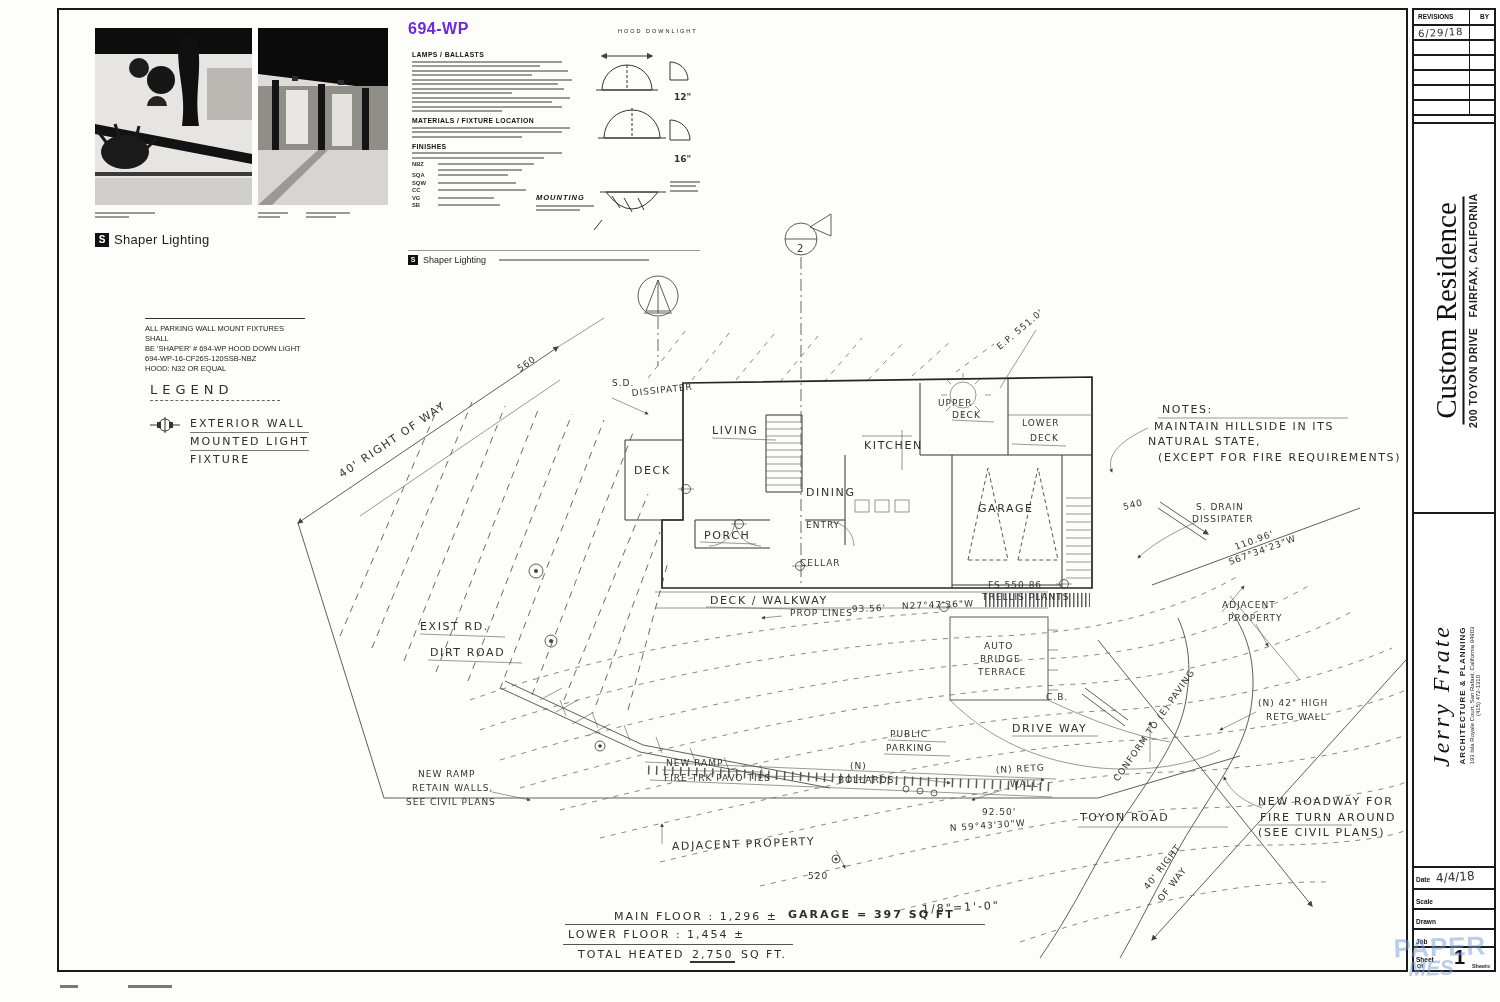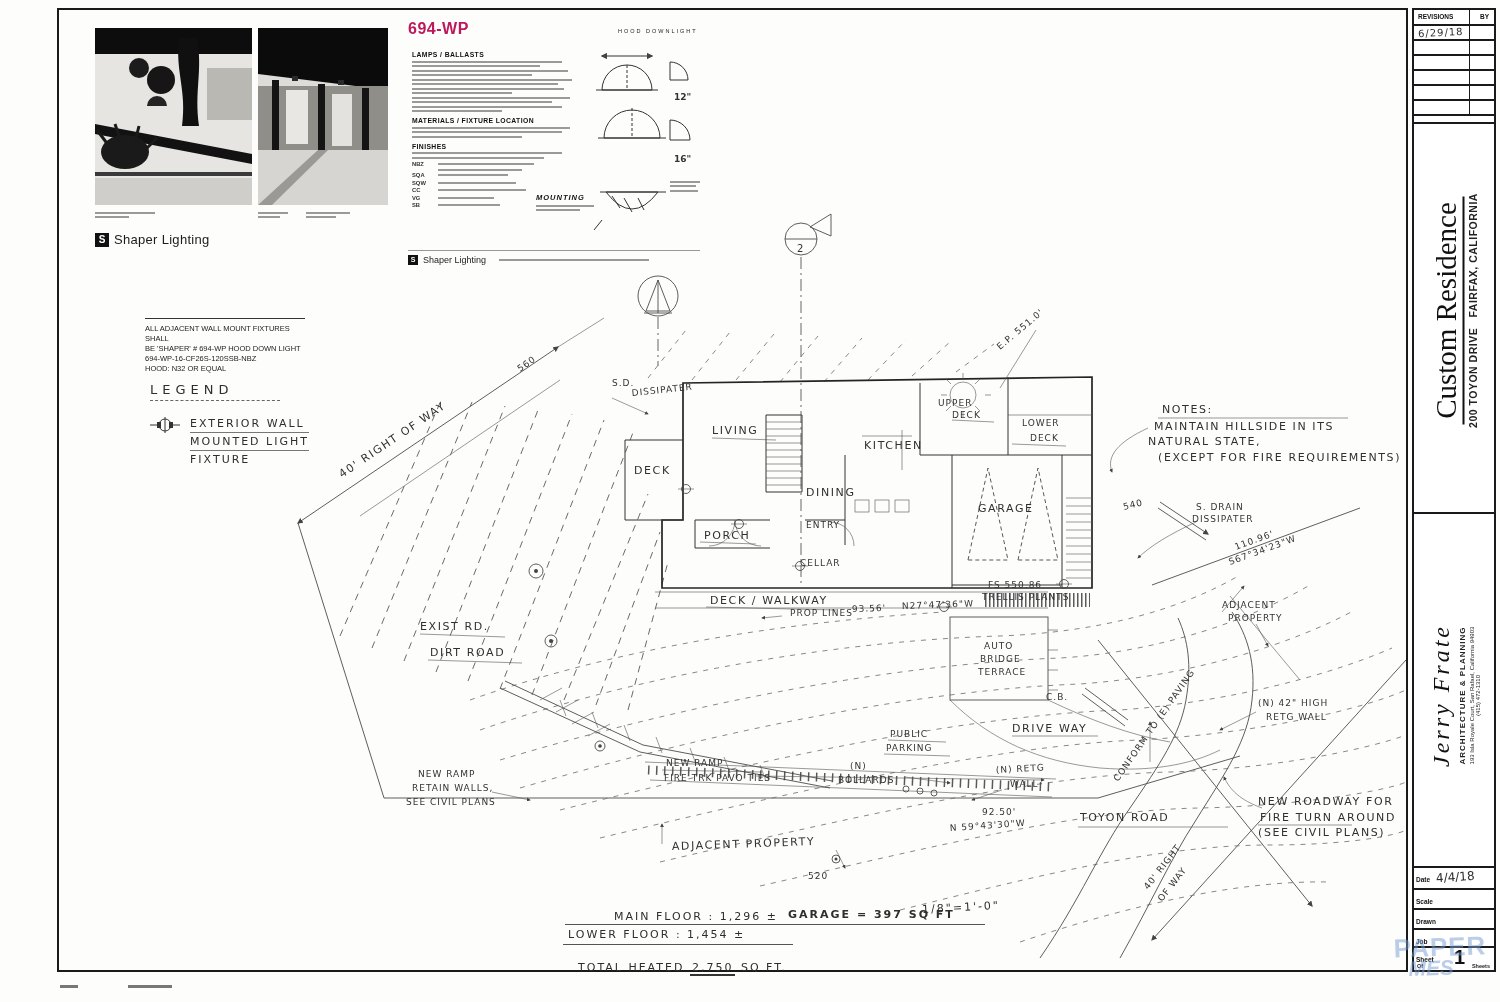--- a/index.html
+++ b/index.html
@@ -7,21 +7,21 @@
         font-family:"Liberation Sans",sans-serif;color:#222;}
   .abs{position:absolute;}
   
   .frame{position:absolute;left:57px;top:8px;width:1351px;height:964px;border:2px solid #1a1a1a;box-sizing:border-box;}
   
   .hw{font-family:"DejaVu Sans",sans-serif;color:#2e2e2e;letter-spacing:2px;}
   .greek{background:#9a9a9a;height:2px;margin:2.5px 0;}
   .greekd{background:#777;height:3px;margin:3px 0;}
   
   .spec{position:absolute;left:408px;top:20px;width:296px;height:250px;font-size:6px;color:#333;}
-  .spec h2{margin:0;font-size:16px;letter-spacing:.5px;color:#be185d;}
+  .spec h2{margin:0;font-size:16px;letter-spacing:.5px;color:#6d28d9;}
   .spec .sec{font-weight:bold;font-size:6.8px;letter-spacing:.4px;color:#111;margin:5px 0 2px 0;}
   .codes{display:flex;align-items:center;gap:4px;margin:1.5px 0;}
   .codes b{width:22px;font-size:5.8px;}
   
   .tb{position:absolute;left:1412px;top:8px;width:84px;height:964px;border:2px solid #1a1a1a;box-sizing:border-box;background:#fff;}
   .tb .cell{position:absolute;left:0;width:80px;box-sizing:border-box;border-bottom:2px solid #1a1a1a;}
   .tb .lab{font-size:6.5px;font-weight:bold;color:#111;padding:1px 2px;}
   .rot{position:absolute;transform:rotate(-90deg);text-align:center;}
   .serif{font-family:"Liberation Serif",serif;}
   .wm{position:absolute;left:1394px;top:936px;z-index:60;color:rgba(120,158,212,0.5);
@@ -419,21 +419,21 @@
 
     <div class="abs" style="left:0px;top:230px;width:292px;border-top:1px solid #999;padding-top:4px;display:flex;align-items:center;gap:5px;">
       <span style="display:inline-block;width:10px;height:10px;background:#111;color:#fff;font-size:7px;line-height:10px;text-align:center;font-weight:bold;">S</span>
       <span style="font-size:9px;color:#222;">Shaper Lighting</span>
       <div class="greek" style="width:150px;margin-left:8px;"></div>
     </div>
   </div>
 
 
   <div class="abs" style="left:145px;top:318px;width:160px;border-top:1.5px solid #333;padding-top:5px;font-size:7.5px;line-height:10px;color:#222;">
-    <div>ALL ADJACENT WALL MOUNT FIXTURES SHALL</div>
+    <div>ALL PARKING WALL MOUNT FIXTURES SHALL</div>
     <div>BE 'SHAPER' # 694-WP HOOD DOWN LIGHT</div>
     <div>694-WP-16-CF26S-120SSB-NBZ</div>
     <div>HOOD: N32 OR EQUAL</div>
   </div>
 
   <div class="abs" style="left:150px;top:382px;">
     <div class="hw" style="font-size:13px;letter-spacing:5px;border-bottom:1px dashed #666;padding-bottom:3px;width:130px;">LEGEND</div>
     <div style="display:flex;gap:10px;margin-top:14px;">
       <svg width="30" height="20" viewBox="0 0 30 20">
         <line x1="0" y1="10" x2="8" y2="10" stroke="#333"></line>
@@ -450,21 +450,21 @@
       </div>
     </div>
   </div>
 
   <div class="abs hw" style="left:570px;top:910px;font-size:11px;margin-left:44px;">MAIN FLOOR : 1,296 ±</div>
   <div class="abs hw" style="left:788px;top:908px;font-size:11px;font-weight:bold;">GARAGE = 397 SQ FT</div>
   <div class="abs hw" style="left:922px;top:901px;font-size:11px;transform:rotate(-3deg);">1/8"=1'-0"</div>
   <div class="abs" style="left:565px;top:924px;width:420px;border-top:1px solid #555;"></div>
   <div class="abs hw" style="left:568px;top:928px;font-size:11px;">LOWER FLOOR : 1,454 ±</div>
   <div class="abs" style="left:563px;top:944px;width:230px;border-top:1px solid #555;"></div>
-  <div class="abs hw" style="left:578px;top:948px;font-size:11px;margin-top:13px;">
+  <div class="abs hw" style="left:578px;top:948px;font-size:11px;">
     <span>TOTAL HEATED</span>
     <span style="border-bottom:2px solid #333;padding:0 2px;">2,750</span>
     <span>SQ FT.</span>
   </div>
 
   <div class="tb">
 
     <div class="cell" style="top:0;height:16px;">
       <span class="lab" style="position:absolute;left:2px;top:2px;">REVISIONS</span>
       <span class="lab" style="position:absolute;right:3px;top:2px;">BY</span>

